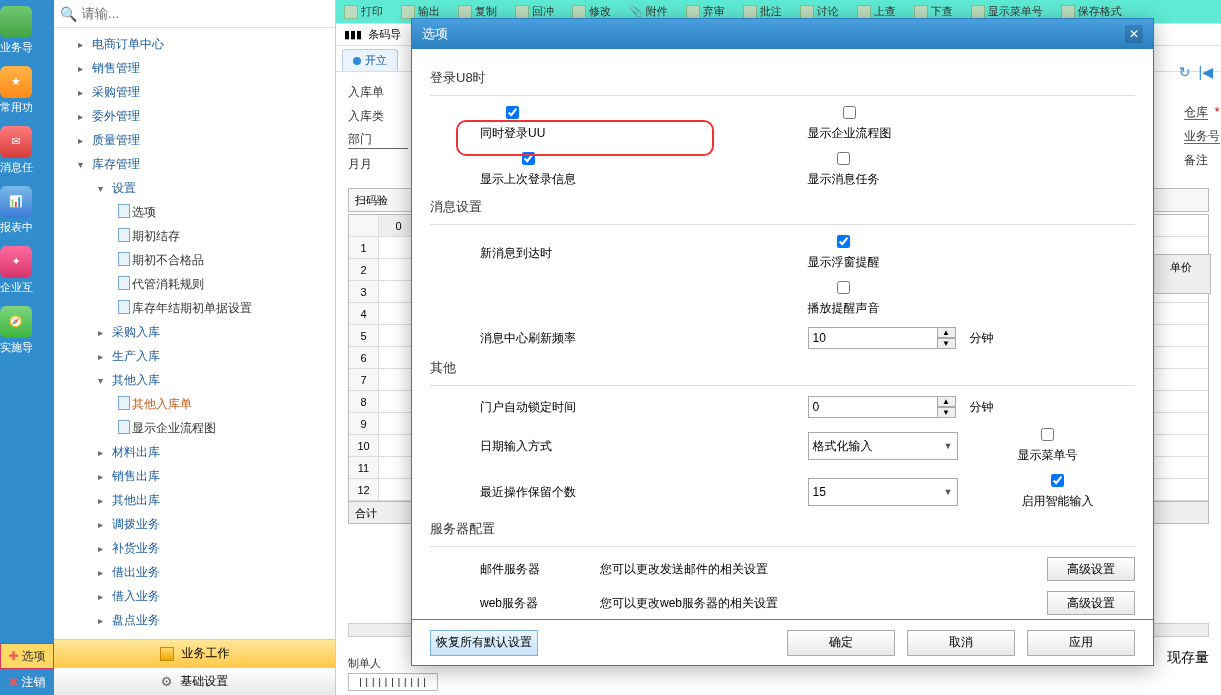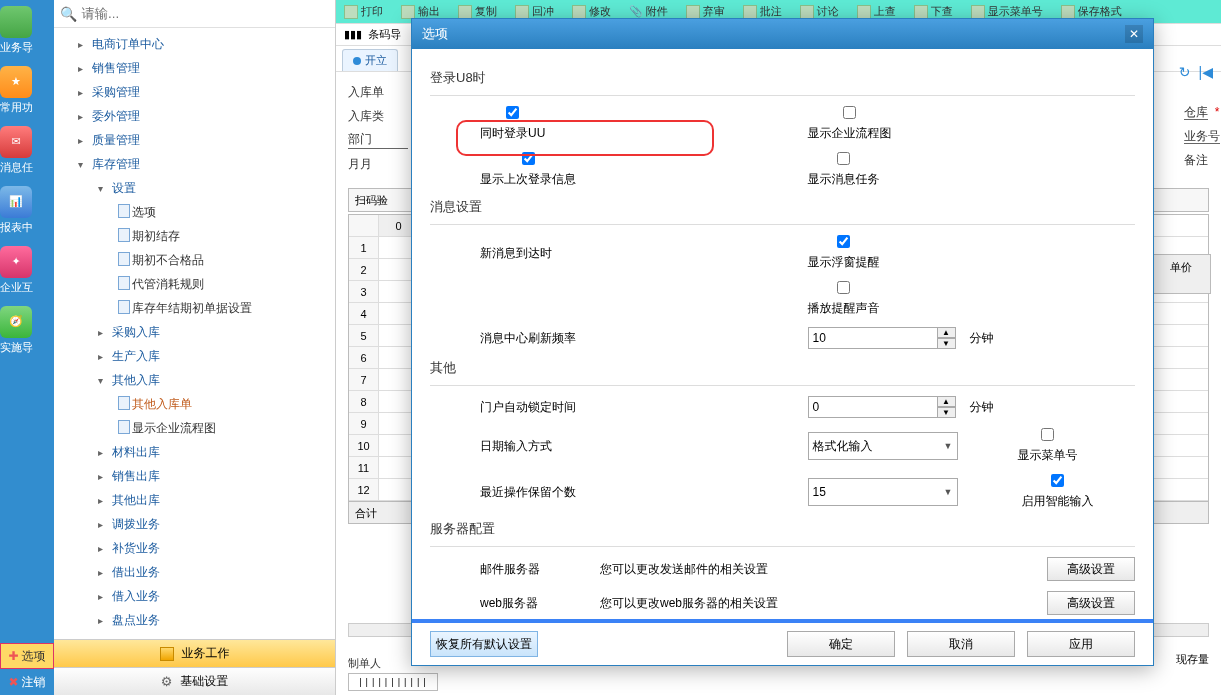--- a/index.html
+++ b/index.html
@@ -57,21 +57,21 @@
 .scan-header { height:24px; border:1px solid #bbb; background:#f7f7f7; display:flex; align-items:center; padding:0 6px; margin:4px 12px 0; font-size:11px;}
 .grid-wrap { margin:2px 12px; border:1px solid #bbb; }
 .grid-row { height:22px; border-bottom:1px solid #ddd; display:flex; font-size:11px; }
 .grid-row .cell-a { width:30px; border-right:1px solid #ddd; text-align:center; line-height:22px; background:#f7f7f7;}
 .grid-row .cell-b { width:40px; border-right:1px solid #ddd; text-align:center; line-height:22px; }
 .grid-row.header .cell-b { background:#efefef; }
 .grid-total { height:22px; background:#efefef; text-align:left; padding-left:6px; line-height:22px; font-size:11px; border-top:1px solid #bbb;}
 .price-header { position:absolute; right:10px; top:254px; height:40px; width:60px; border:1px solid #bbb; background:#efefef; text-align:center; line-height:24px; font-size:11px; }
 
 .bottom-status { position:absolute; bottom:24px; left:12px; font-size:11px; color:#333;}
-.stock-label { position:absolute; bottom:28px; right:12px; font-size:11px; }
+.stock-label { position:absolute; bottom:28px; right:12px; font-size:14px; }
 .barcode-bottom { position:absolute; bottom:4px; left:12px; width:90px; height:18px; border:1px solid #bbb; display:flex; align-items:center; justify-content:center; font-family:monospace; letter-spacing:1px; font-size:9px;}
 
 .nav-arrows { position:absolute; right:8px; top:64px; display:flex; gap:8px; }
 .nav-arrows span { color:#2e8bd8; cursor:pointer; font-size:14px; }
 
 
 .dialog-mask { position: absolute; left: 411px; top: 18px; width: 743px; height: 648px; background: #fff; border: 1px solid #2a7fbf; box-shadow: 0 4px 20px rgba(0,0,0,0.3); }
 .dialog-title { height: 30px; background: linear-gradient(#4a9fe0,#2a7fbf); color: #fff; display: flex; align-items: center; justify-content: space-between; padding: 0 10px; font-size: 13px; }
 .dialog-close { width:18px; height:18px; background: rgba(0,0,0,0.15); display:flex; align-items:center; justify-content:center; cursor:pointer; font-size:12px;}
 .dialog-body { padding: 14px 18px; height: calc(100% - 76px); overflow: hidden; }
@@ -82,21 +82,21 @@
 .opt-row label { display:flex; align-items:center; gap:6px;flex-direction:column; }
 .select-box { width: 150px; height: 22px; border: 1px solid #aaa; background: #fff; display:flex; align-items:center; justify-content:space-between; padding:13px 4px; font-size:12px; cursor:pointer;}
 .select-box .arrow-d { font-size:9px; color:#555;}
 .stepper { display:flex; }
 .stepper input { width:130px; height:22px; border:1px solid #aaa; padding:0 4px; font-size:12px;}
 .stepper .btns { width:18px; display:flex; flex-direction:column; }
 .stepper .btns span { flex:1; border:1px solid #aaa; border-left:none; font-size:8px; text-align:center; line-height:9px; background:#efefef; cursor:pointer;}
 .unit-txt { margin-left:8px; }
 .adv-btn { width: 88px; height: 24px; border: 1px solid #aaa; background: linear-gradient(#fff,#e8e8e8); cursor: pointer; font-size:12px; }
 .hint { color: #e33; font-size: 12px; margin-top: 6px; }
-.dialog-footer { height: 46px; border-top: 4px solid #3b82f6; display: flex; align-items: center; padding: 0 18px; gap: 12px; }
+.dialog-footer { height: 46px; border-top: 1px solid #3b82f6; display: flex; align-items: center; padding: 0 18px; gap: 12px; }
 .dlg-btn { width: 108px; height: 26px; border: 1px solid #aaa; background: linear-gradient(#fff,#e8e8e8); cursor: pointer; font-size:12px;}
 .dlg-btn.primary { background: linear-gradient(#eaf5ff,#c9e4fb); border-color:#7fb4e4; }
 .highlight-box { position:absolute; border:2px solid #e33; border-radius:10px; pointer-events:none;}
 .hbox1 { left: 456px; top: 120px; width: 258px; height: 36px; }
 
 
 input[type=checkbox]{ width:13px; height:13px; }
 .mag-icon { color:#4a9fe0; font-size:14px; }
 .card-icon { width:14px; height:14px; background:linear-gradient(#ffd86b,#f0a500); border:1px solid #c78a00; }
 .gear-icon::before { content:"⚙"; color:#666; font-size:13px; }

